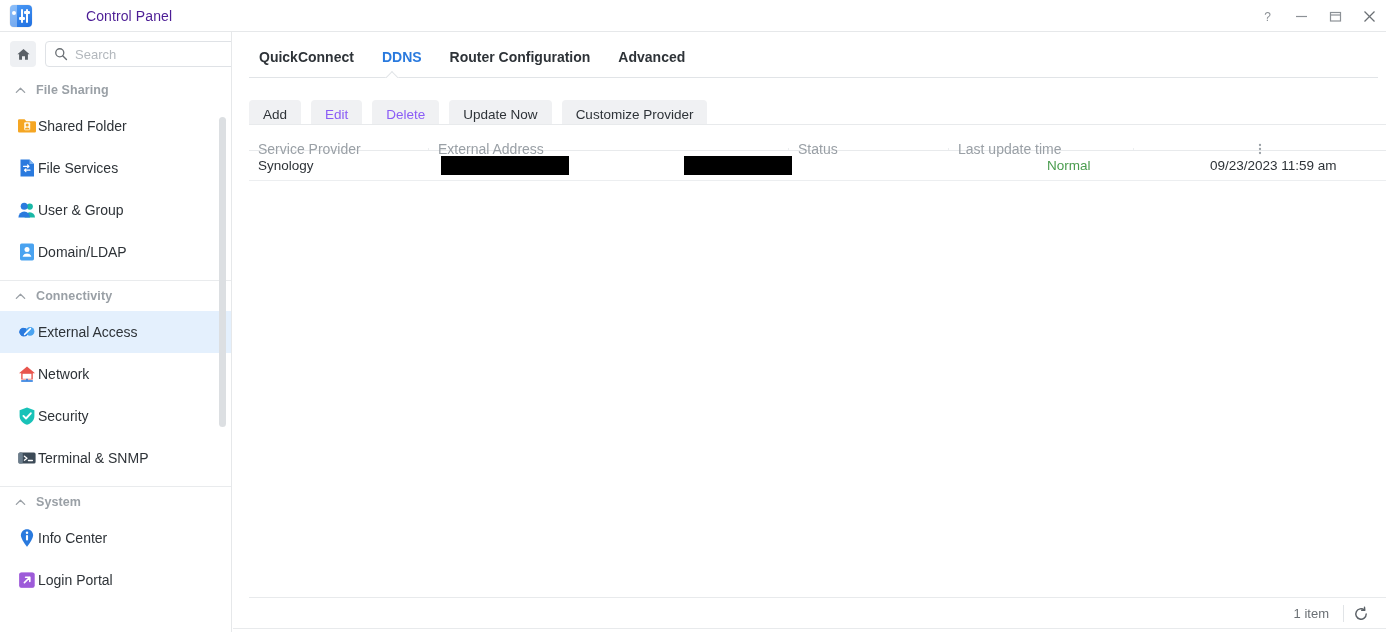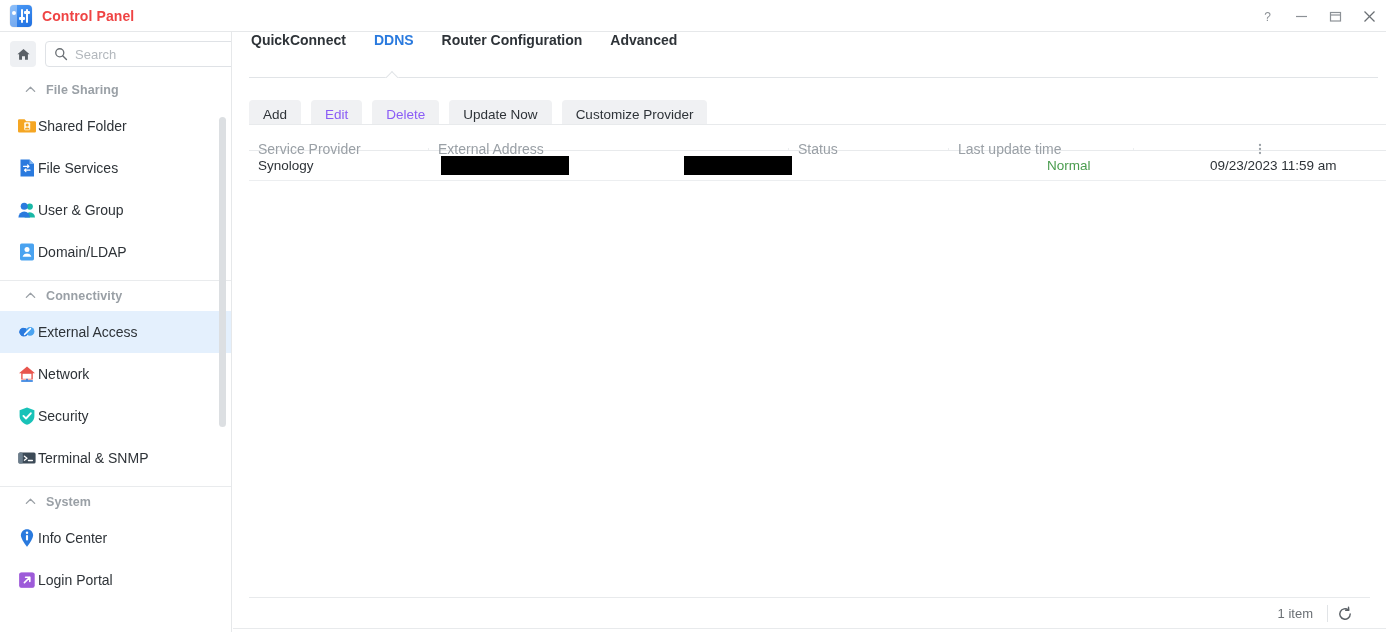--- a/index.html
+++ b/index.html
@@ -41,22 +41,23 @@
   .app-icon .s2 { left: 16px; top: 4px; height: 14px; }
   .app-icon .h1 {
     position: absolute; left: 9px; top: 12px; width: 6px; height: 3px;
     border-radius: 1px; background: #ffffff;
   }
   .app-icon .h2 {
     position: absolute; left: 14px; top: 6px; width: 6px; height: 3px;
     border-radius: 1px; background: #ffffff;
   }
   .app-title {
-    font-size: 14px; font-weight: bold; color: #ef4444;
+    font-size: 14px; font-weight: normal; color: #4c1d95;
     letter-spacing: .1px;
+    margin-left: 44px;
   }
   .win-ctrls {
     position: absolute; right: 0; top: 0; height: 32px;
     display: flex; align-items: center;
   }
   .win-btn {
     width: 34px; height: 32px; display: flex; align-items: center;
     justify-content: center; color: #8c9196; font-size: 15px;
     cursor: default; background: transparent; border: none;
     font-family: "Liberation Sans", sans-serif;
@@ -87,22 +88,22 @@
     border: none; outline: none; font-size: 13px; color: #2e3338;
     flex: 1 1 auto; background: transparent;
     font-family: "Liberation Sans", sans-serif;
   }
   .search-box input::placeholder { color: #b3b8bd; }
 
   .side-scroll {
     position: relative; height: 566px; overflow: hidden;
   }
   .grp-head {
-    display: flex; align-items: flex-start; gap: 9px;
-    padding: 8px 0 8px 24px; font-size: 12.5px; font-weight: bold;
+    display: flex; align-items: flex-end; gap: 9px;
+    padding: 8px 0 8px 14px; font-size: 12.5px; font-weight: bold;
     color: #9aa0a6; letter-spacing: .1px;
   }
   .grp-head .chev { width: 13px; height: 13px; flex: 0 0 auto; }
   .nav-item {
     display: flex; align-items: center; gap: 0;
     height: 42px; padding-left: 16px; font-size: 14px; color: #2e3338;
     cursor: default;
   }
   .nav-item.sel { background: #e4f0fd; }
   .nav-ico { width: 22px; height: 22px; flex: 0 0 auto; position: relative; }
@@ -111,22 +112,22 @@
     position: absolute; right: 5px; top: 42px; width: 7px; height: 310px;
     border-radius: 4px; background: #dcdfe2;
   }
 
   
   .main {
     position: absolute; left: 233px; top: 32px;
     width: 1153px; height: 600px; background: #ffffff;
   }
   .tabs {
-    display: flex; gap: 0;
-    padding-left: 4px; height: 46px; position: relative;
+    display: flex; align-items: flex-end; gap: 0;
+    padding-left: 12px; height: 46px; position: relative;
   }
   .tab {
     font-size: 14px; font-weight: bold; color: #2e3338;
     padding: 0 14px 13px 14px; cursor: default; position: relative;
     white-space: nowrap;
   }
   .tab.active { color: #2a7ade; }
   .tabs-rule {
     position: absolute; left: 16px; right: 8px; bottom: 0; height: 1px;
     background: #e1e4e7;
@@ -178,21 +179,21 @@
     justify-content: space-between;
   }
   .td {
     font-size: 13.5px; color: #2e3338; display: flex; align-items: center;
     padding-left: 9px; flex: 0 0 auto; cursor: default;
   }
   .td.ok { color: #4a9c4e; }
   .redact { background: #000000; height: 19px; }
 
   .statusbar {
-    position: absolute; left: 16px; right: 16px; bottom: 3px; height: 32px;
+    position: absolute; left: 16px; right: 0; bottom: 3px; height: 32px;
     border-top: 1px solid #e8eaec;
     display: flex; align-items: center; justify-content: flex-end;
     gap: 0; padding-right: 8px;
   }
   .item-count {
     font-size: 13px; color: #6b7075; padding-right: 14px;
   }
   .vsep { width: 1px; height: 17px; background: #e1e4e7; }
   .refresh {
     width: 34px; height: 32px; display: flex; align-items: center;

